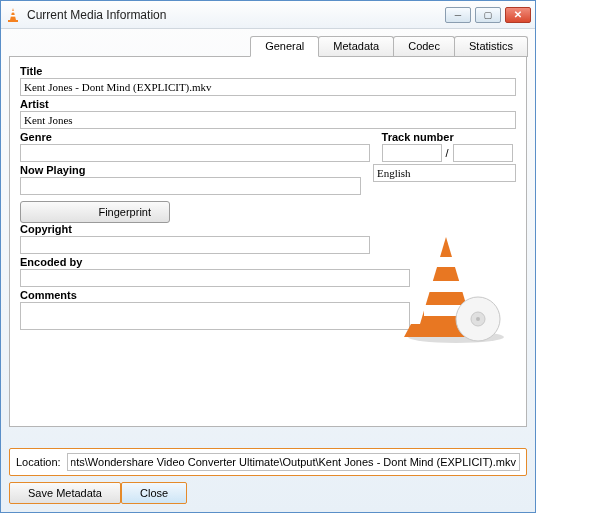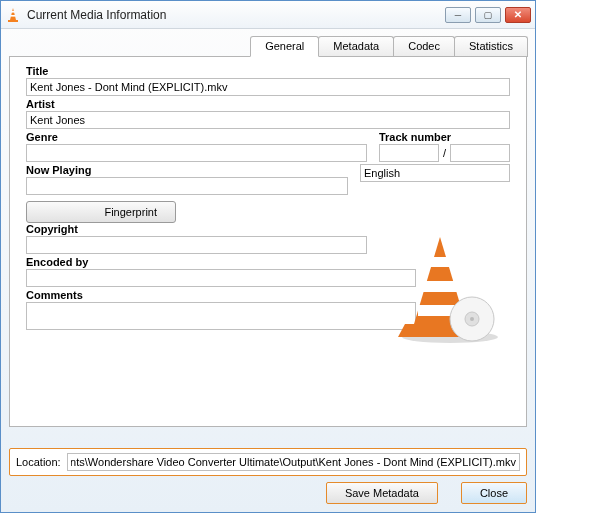--- a/index.html
+++ b/index.html
@@ -73,31 +73,31 @@
   }
   .tab.active {
     background: #fff;
     border-bottom: 1px solid #fff;
     z-index: 2;
   }
   .tab-panel {
     border: 1px solid #b5b5b5;
     background: #fff;
     flex: 1;
-    padding: 8px 16px;
+    padding: 8px 10px;
     position: relative;
   }
   .form-row { display: flex; gap: 12px; }
   .field { display: flex; flex-direction: column; margin-bottom: 2px; }
   .field.full { width: 100%; }
   .field label { font-weight: bold; font-size: 11px; margin-bottom: 1px; }
   .field input, .field textarea {
     border: 1px solid #bfbfbf;
     background: #fff;
-    font-family: Liberation Sans, sans-serif;
+    font-family: Liberation Serif, serif;
     font-size: 11px;
     padding: 2px 3px;
     height: 18px;
   }
   .left-col { width: 390px; }
   .right-col { width: 150px; }
   .track-row { display: flex; align-items: center; gap: 4px; }
   .track-row input { width: 60px; }
   .btn {
     border: 1px solid #9a9a9a;
@@ -142,22 +142,22 @@
     border: 1px solid #bfbfbf;
     font-family: inherit;
     font-size: 11px;
     padding: 2px 3px;
     height: 18px;
     text-align: right;
     direction: rtl;
   }
   .bottom-buttons {
     display: flex;
-    justify-content: flex-end;
-    gap: 23px;
+    justify-content: flex-start;
+    gap: 0;
   }
   .outlined {
     border: 1.5px solid #e58a2a !important;
     border-radius: 2px;
   }
   .close-btn {
     border: 1px solid #3c7fb1;
     background: linear-gradient(to bottom, #f2f8fe, #cde5f6);
   }
 </style>

